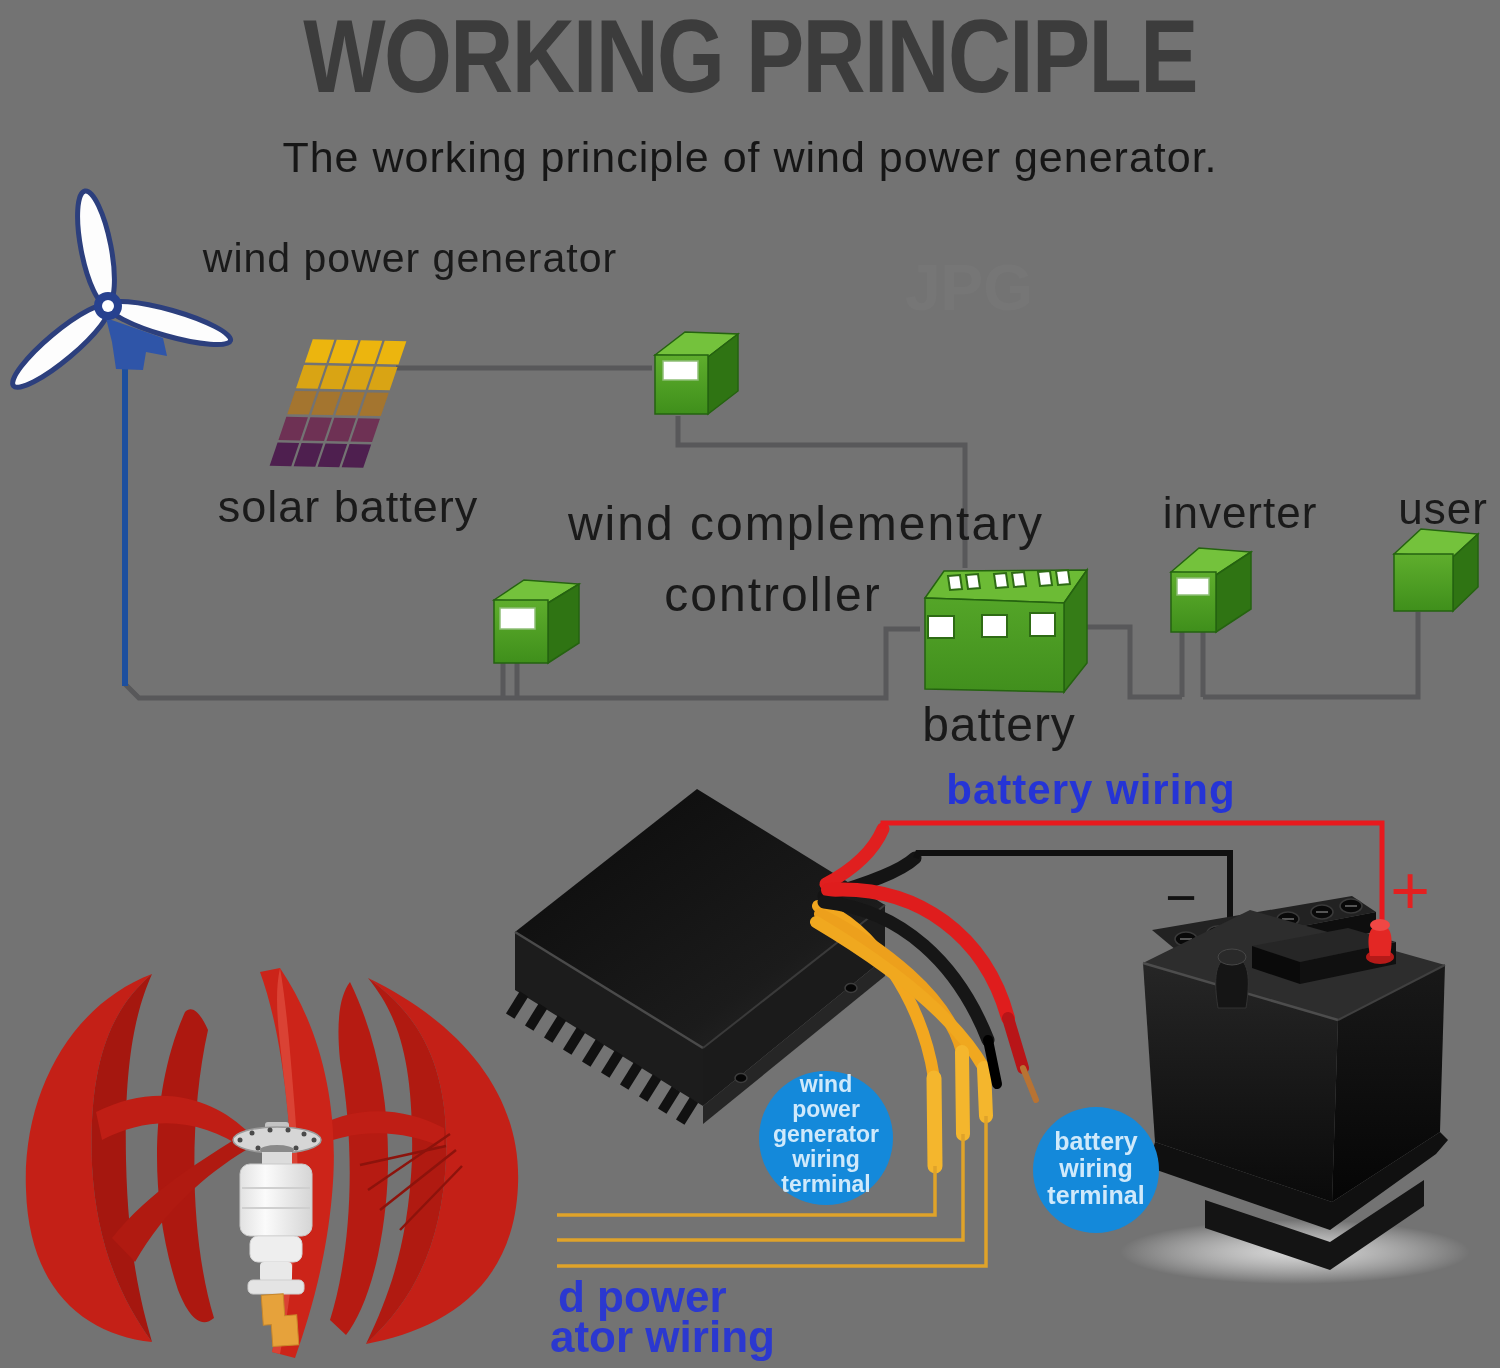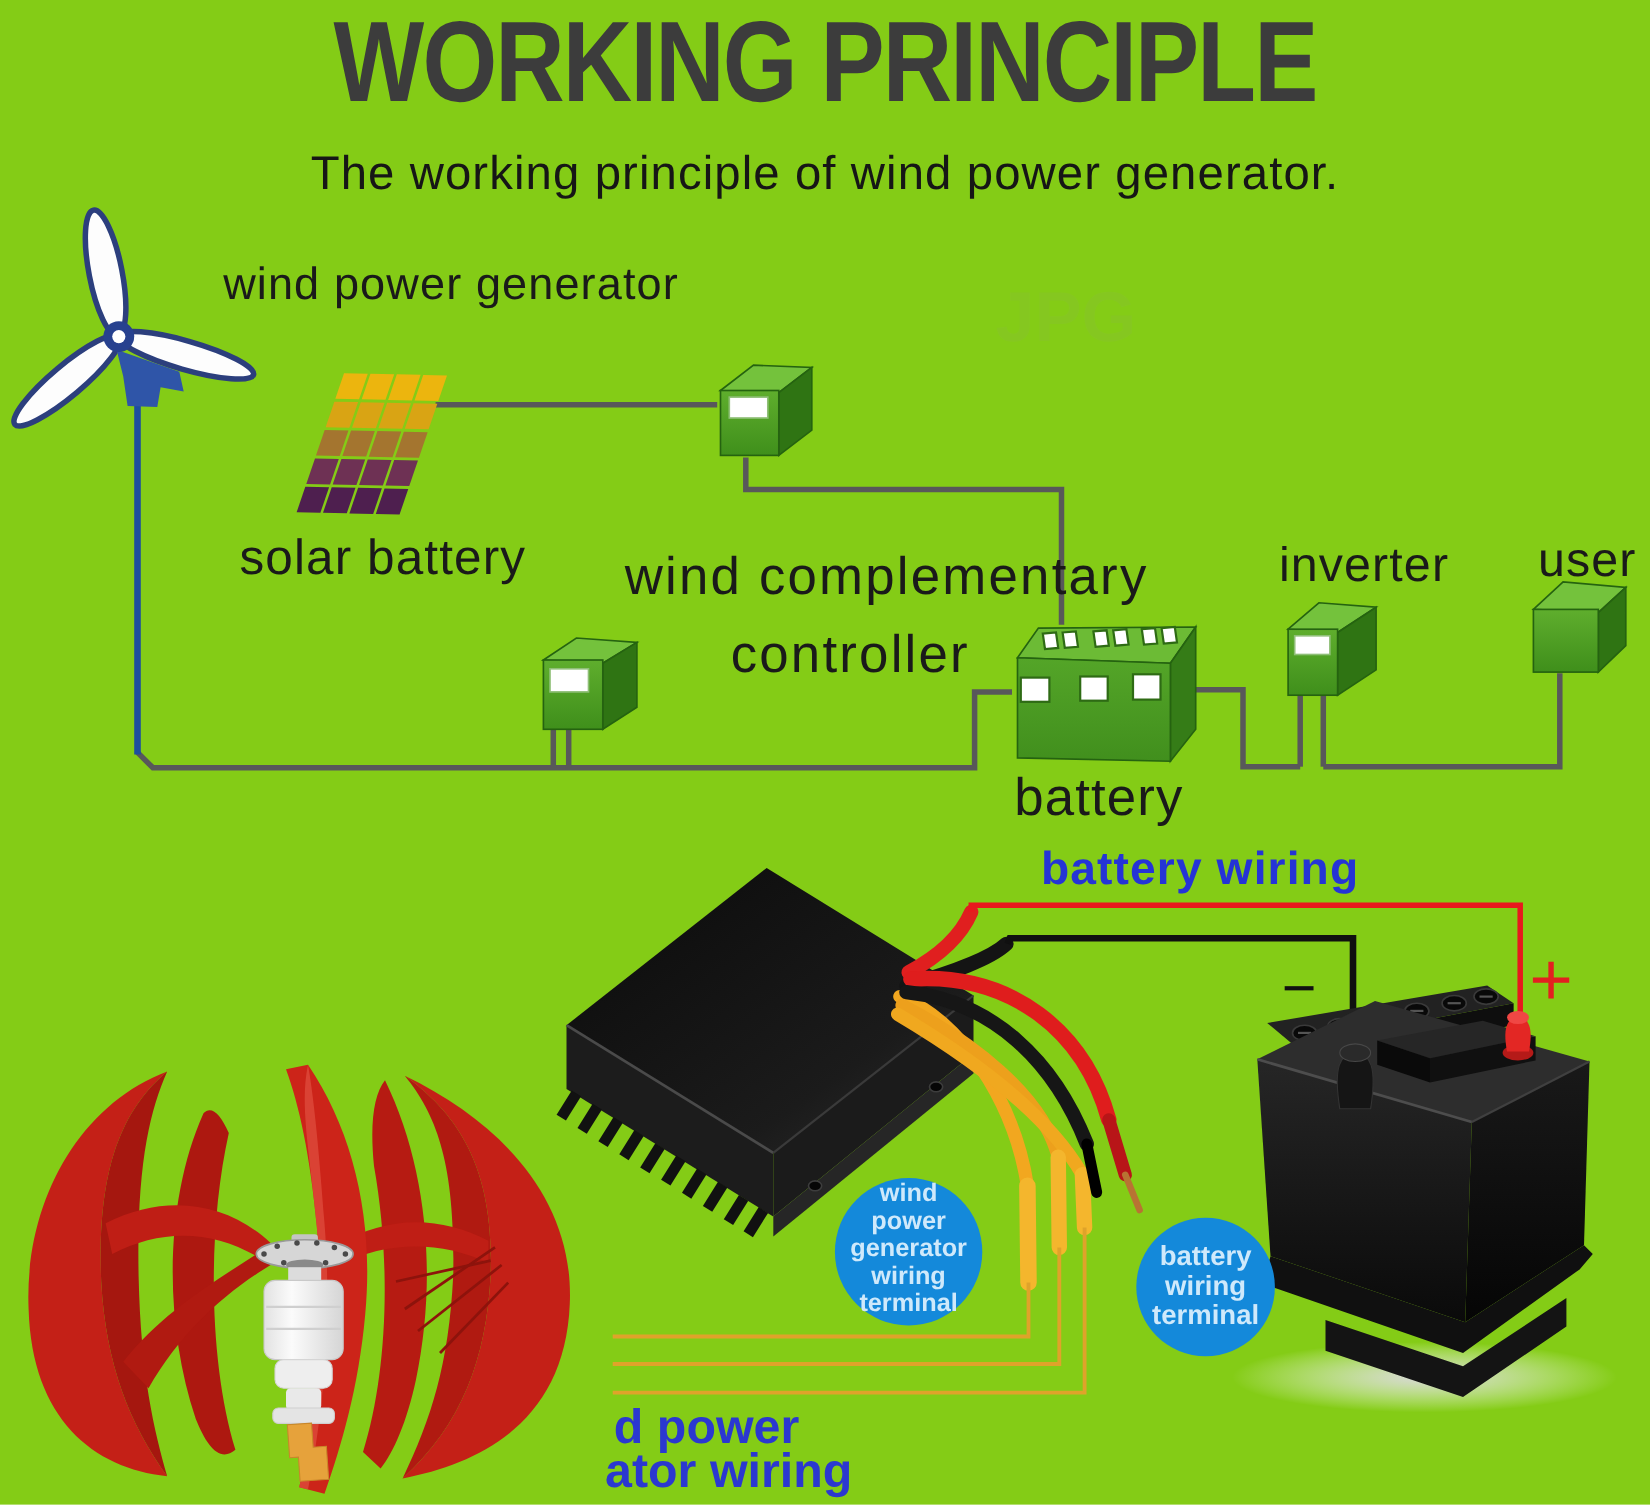--- a/index.html
+++ b/index.html
@@ -1,16 +1,16 @@
 <!DOCTYPE html>
 <html><head>
 <meta charset="utf-8">
 <style>
   html,body{margin:0;padding:0;background:#ffffff;}
-  .stage{position:relative;width:1500px;height:1368px;background:#84cc16;overflow:hidden;
+  .stage{position:relative;width:1500px;height:1368px;background:#737373;overflow:hidden;
          font-family:"Liberation Sans", sans-serif;}
   svg{display:block}
   text{font-family:"Liberation Sans", sans-serif;}
   .lbl{fill:#1a1a1a;}
   .badge-txt{fill:#cfe9fb;font-weight:bold;}
 </style>
 </head>
 <body>
 
 <div class="stage">

